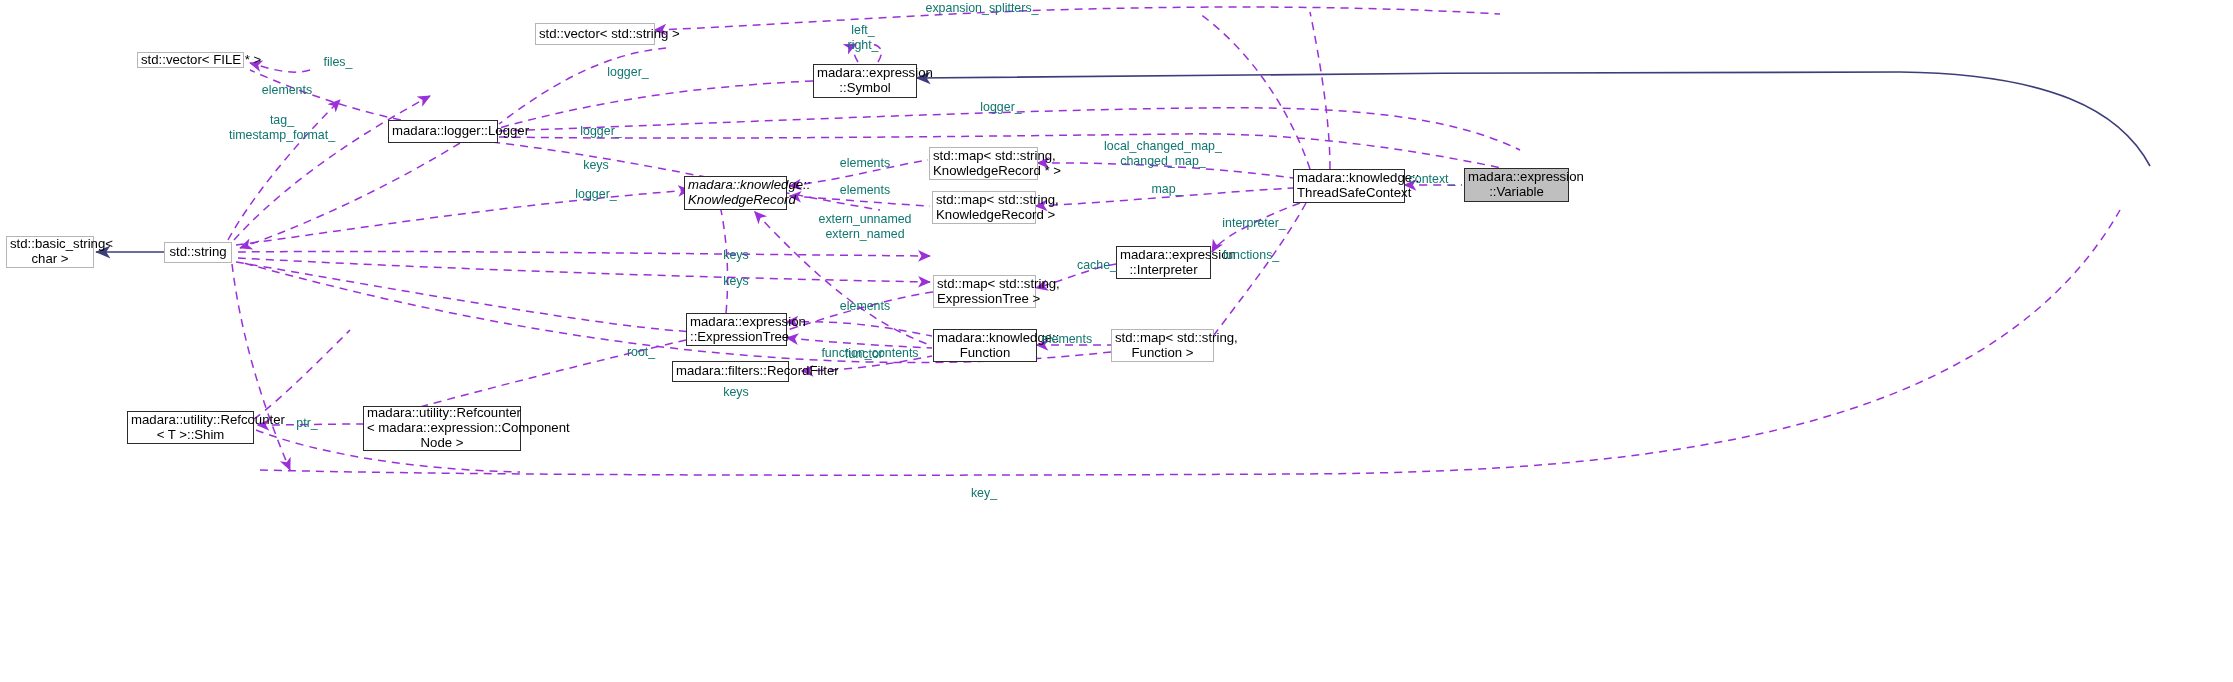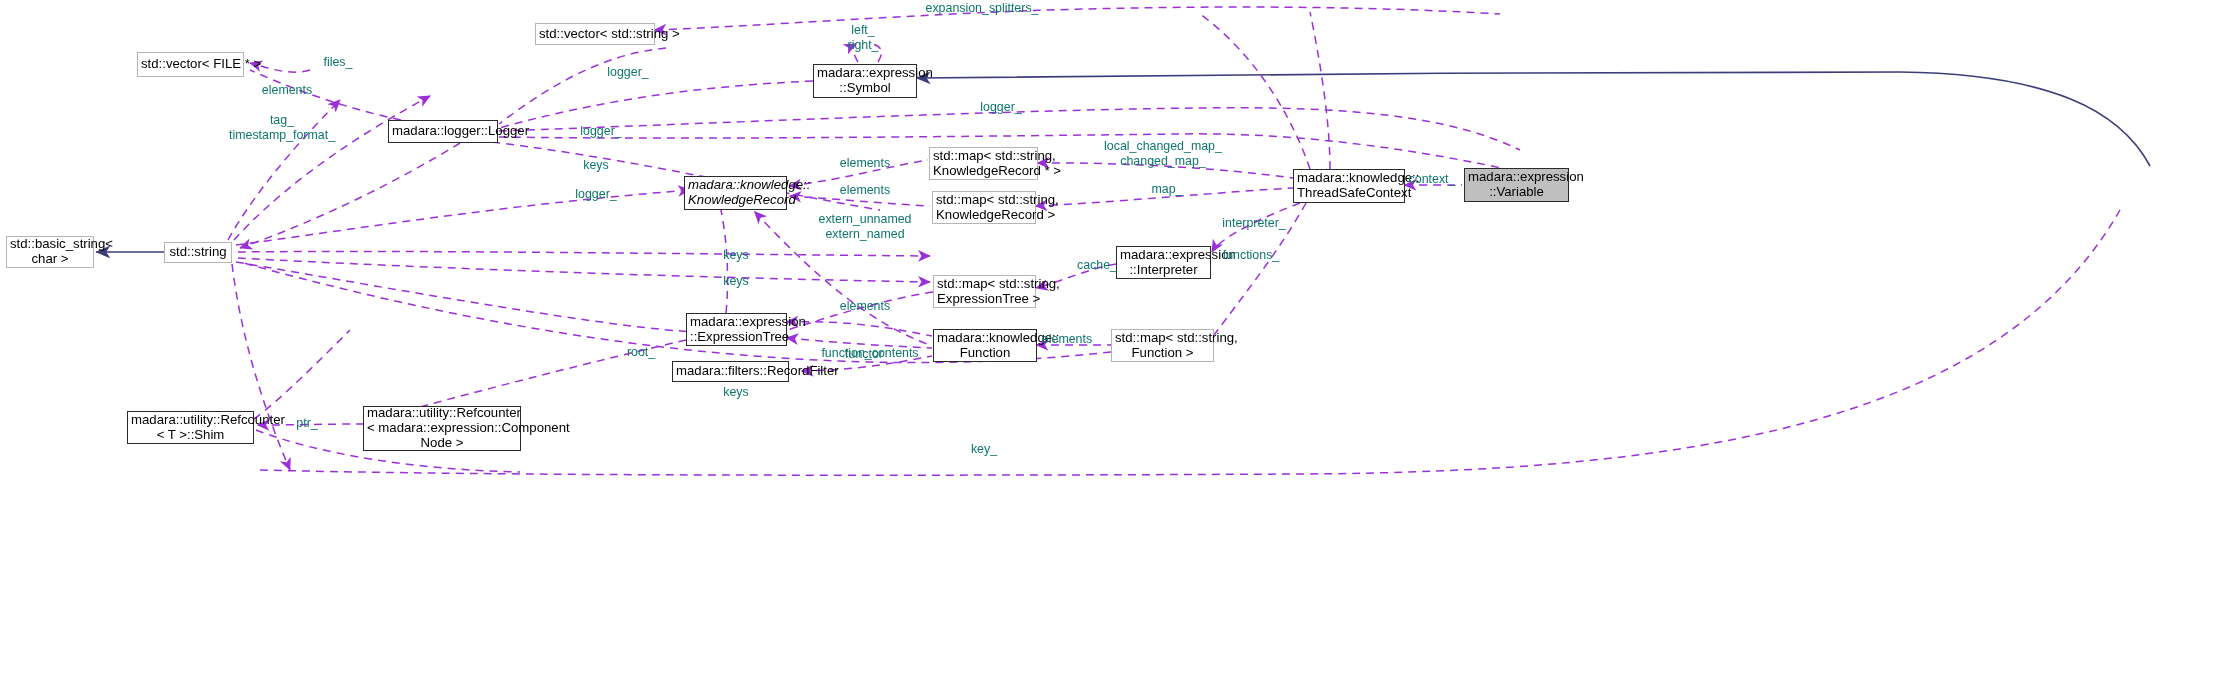--- a/index.html
+++ b/index.html
@@ -134,21 +134,21 @@
         <path d="M 256,430 C 320,455 420,470 520,472" fill="none" stroke="#9b30d9" stroke-width="1.5" stroke-dasharray="8,6"></path>
         <path d="M 260,470 C 500,476 900,476 1300,474 C 1700,472 2000,420 2120,210" fill="none" stroke="#9b30d9" stroke-width="1.5" stroke-dasharray="8,6"></path>
       </g>
     <g id="static-edges">
 
       <path d="M 164,252 L 96,252" stroke="#3d3d7a" stroke-width="1.6" fill="none" marker-end="url(#arrow-inherit-end)"></path>
     </g>
   </svg>
 
   <div id="nodes-group">
-      <div class="node secondary" style="left: 137px; top: 52px; width: 107px; height: 25px;"><span class="node-inner">std::vector&lt; FILE * &gt;</span></div>
+      <div class="node secondary" style="left: 137px; top: 52px; width: 107px; height: 16px;"><span class="node-inner">std::vector&lt; FILE * &gt;</span></div>
       <div class="node secondary" style="left: 535px; top: 23px; width: 120px; height: 22px;"><span class="node-inner">std::vector&lt; std::string &gt;</span></div>
       <div class="node primary" style="left: 388px; top: 120px; width: 110px; height: 23px;"><span class="node-inner">madara::logger::Logger</span></div>
       <div class="node primary" style="left: 813px; top: 64px; width: 104px; height: 34px;"><span class="node-inner">madara::expression
 ::Symbol</span></div>
       <div class="node secondary" style="left: 6px; top: 236px; width: 88px; height: 32px;"><span class="node-inner">std::basic_string&lt;
 char &gt;</span></div>
       <div class="node secondary" style="left: 164px; top: 242px; width: 68px; height: 21px;"><span class="node-inner">std::string</span></div>
       <div class="node primary" style="left: 684px; top: 176px; width: 103px; height: 34px; font-style: italic;"><span class="node-inner">madara::knowledge::
 KnowledgeRecord</span></div>
       <div class="node secondary" style="left: 929px; top: 147px; width: 109px; height: 33px;"><span class="node-inner">std::map&lt; std::string,
@@ -202,16 +202,16 @@
       <div class="edge-label" style="left: 736px; top: 255px;">keys</div>
       <div class="edge-label" style="left: 1097px; top: 265px;">cache_</div>
       <div class="edge-label" style="left: 736px; top: 281px;">keys</div>
       <div class="edge-label" style="left: 865px; top: 306px;">elements</div>
       <div class="edge-label" style="left: 870px; top: 337px; margin-top: 16px;">function_contents</div>
       <div class="edge-label" style="left: 1067px; top: 339px;">elements</div>
       <div class="edge-label" style="left: 864px; top: 354px;">functor</div>
       <div class="edge-label" style="left: 597px; top: 352px; margin-left: 44px;">root_</div>
       <div class="edge-label" style="left: 736px; top: 392px;">keys</div>
       <div class="edge-label" style="left: 307px; top: 423px;">ptr_</div>
-      <div class="edge-label" style="left: 984px; top: 449px;">key_</div>
+      <div class="edge-label" style="left: 984px; top: 493px;">key_</div>
     </div>
 
 </div>
 
 </body></html>

